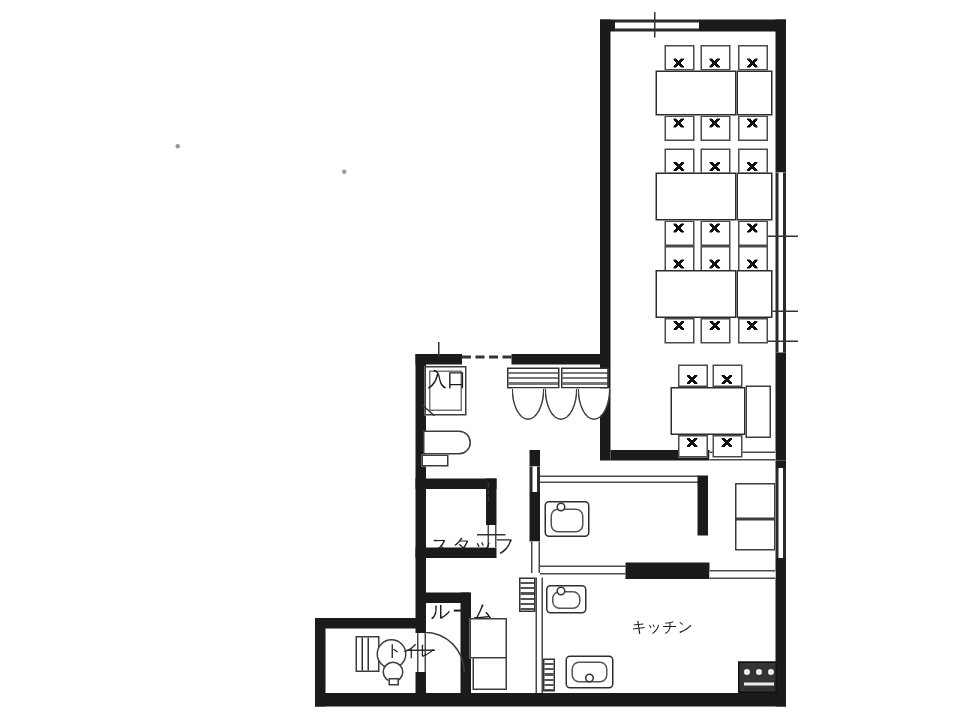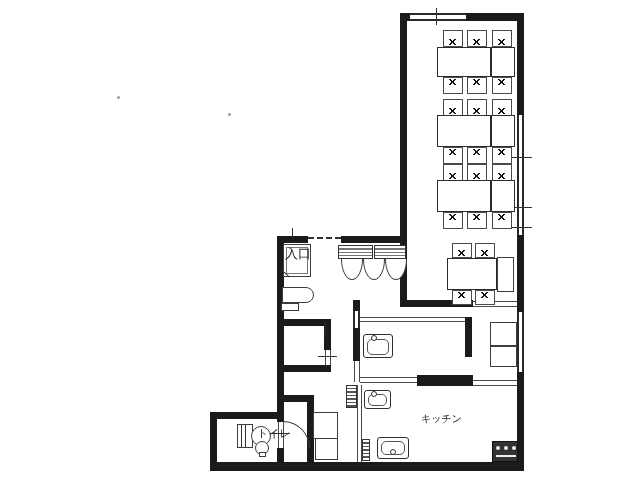--- a/index.html
+++ b/index.html
@@ -108,20 +108,24 @@
   <div class="lbl" style="left:285px;top:247px;font-size:13px;">入口</div>
   <div class="r" style="left:282px;top:287px;width:32px;height:16px;border-radius:0 8px 8px 0;"></div>
   <div class="r" style="left:281px;top:303px;width:18px;height:8px;"></div>
 
   <div class="stripe" style="left:338px;top:245px;width:35px;height:14px;"></div>
   <div class="stripe" style="left:374px;top:245px;width:32px;height:14px;"></div>
   <div class="stool" style="left:341px;top:259px;width:22px;height:21px;"></div>
   <div class="stool" style="left:363px;top:259px;width:22px;height:21px;"></div>
   <div class="stool" style="left:385px;top:259px;width:22px;height:21px;"></div>
 
+  <div class="lbl" style="left:287px;top:329px;font-size:13px;letter-spacing:1px;">
+    <div>スタッフ</div>
+    <div>ルーム</div>
+  </div>
 
   <div class="sink" style="left:363px;top:334px;width:30px;height:24px;"></div>
   <div class="sink-in" style="left:367px;top:339px;width:22px;height:16px;"></div>
   <div class="faucet" style="left:371px;top:335px;"></div>
   <div class="r" style="left:490px;top:322px;width:27px;height:24px;"></div>
   <div class="r" style="left:490px;top:346px;width:27px;height:21px;"></div>
 
   <div class="sink" style="left:364px;top:390px;width:27px;height:19px;"></div>
   <div class="sink-in" style="left:368px;top:394px;width:19px;height:12px;"></div>
   <div class="faucet" style="left:371px;top:391px;"></div>

